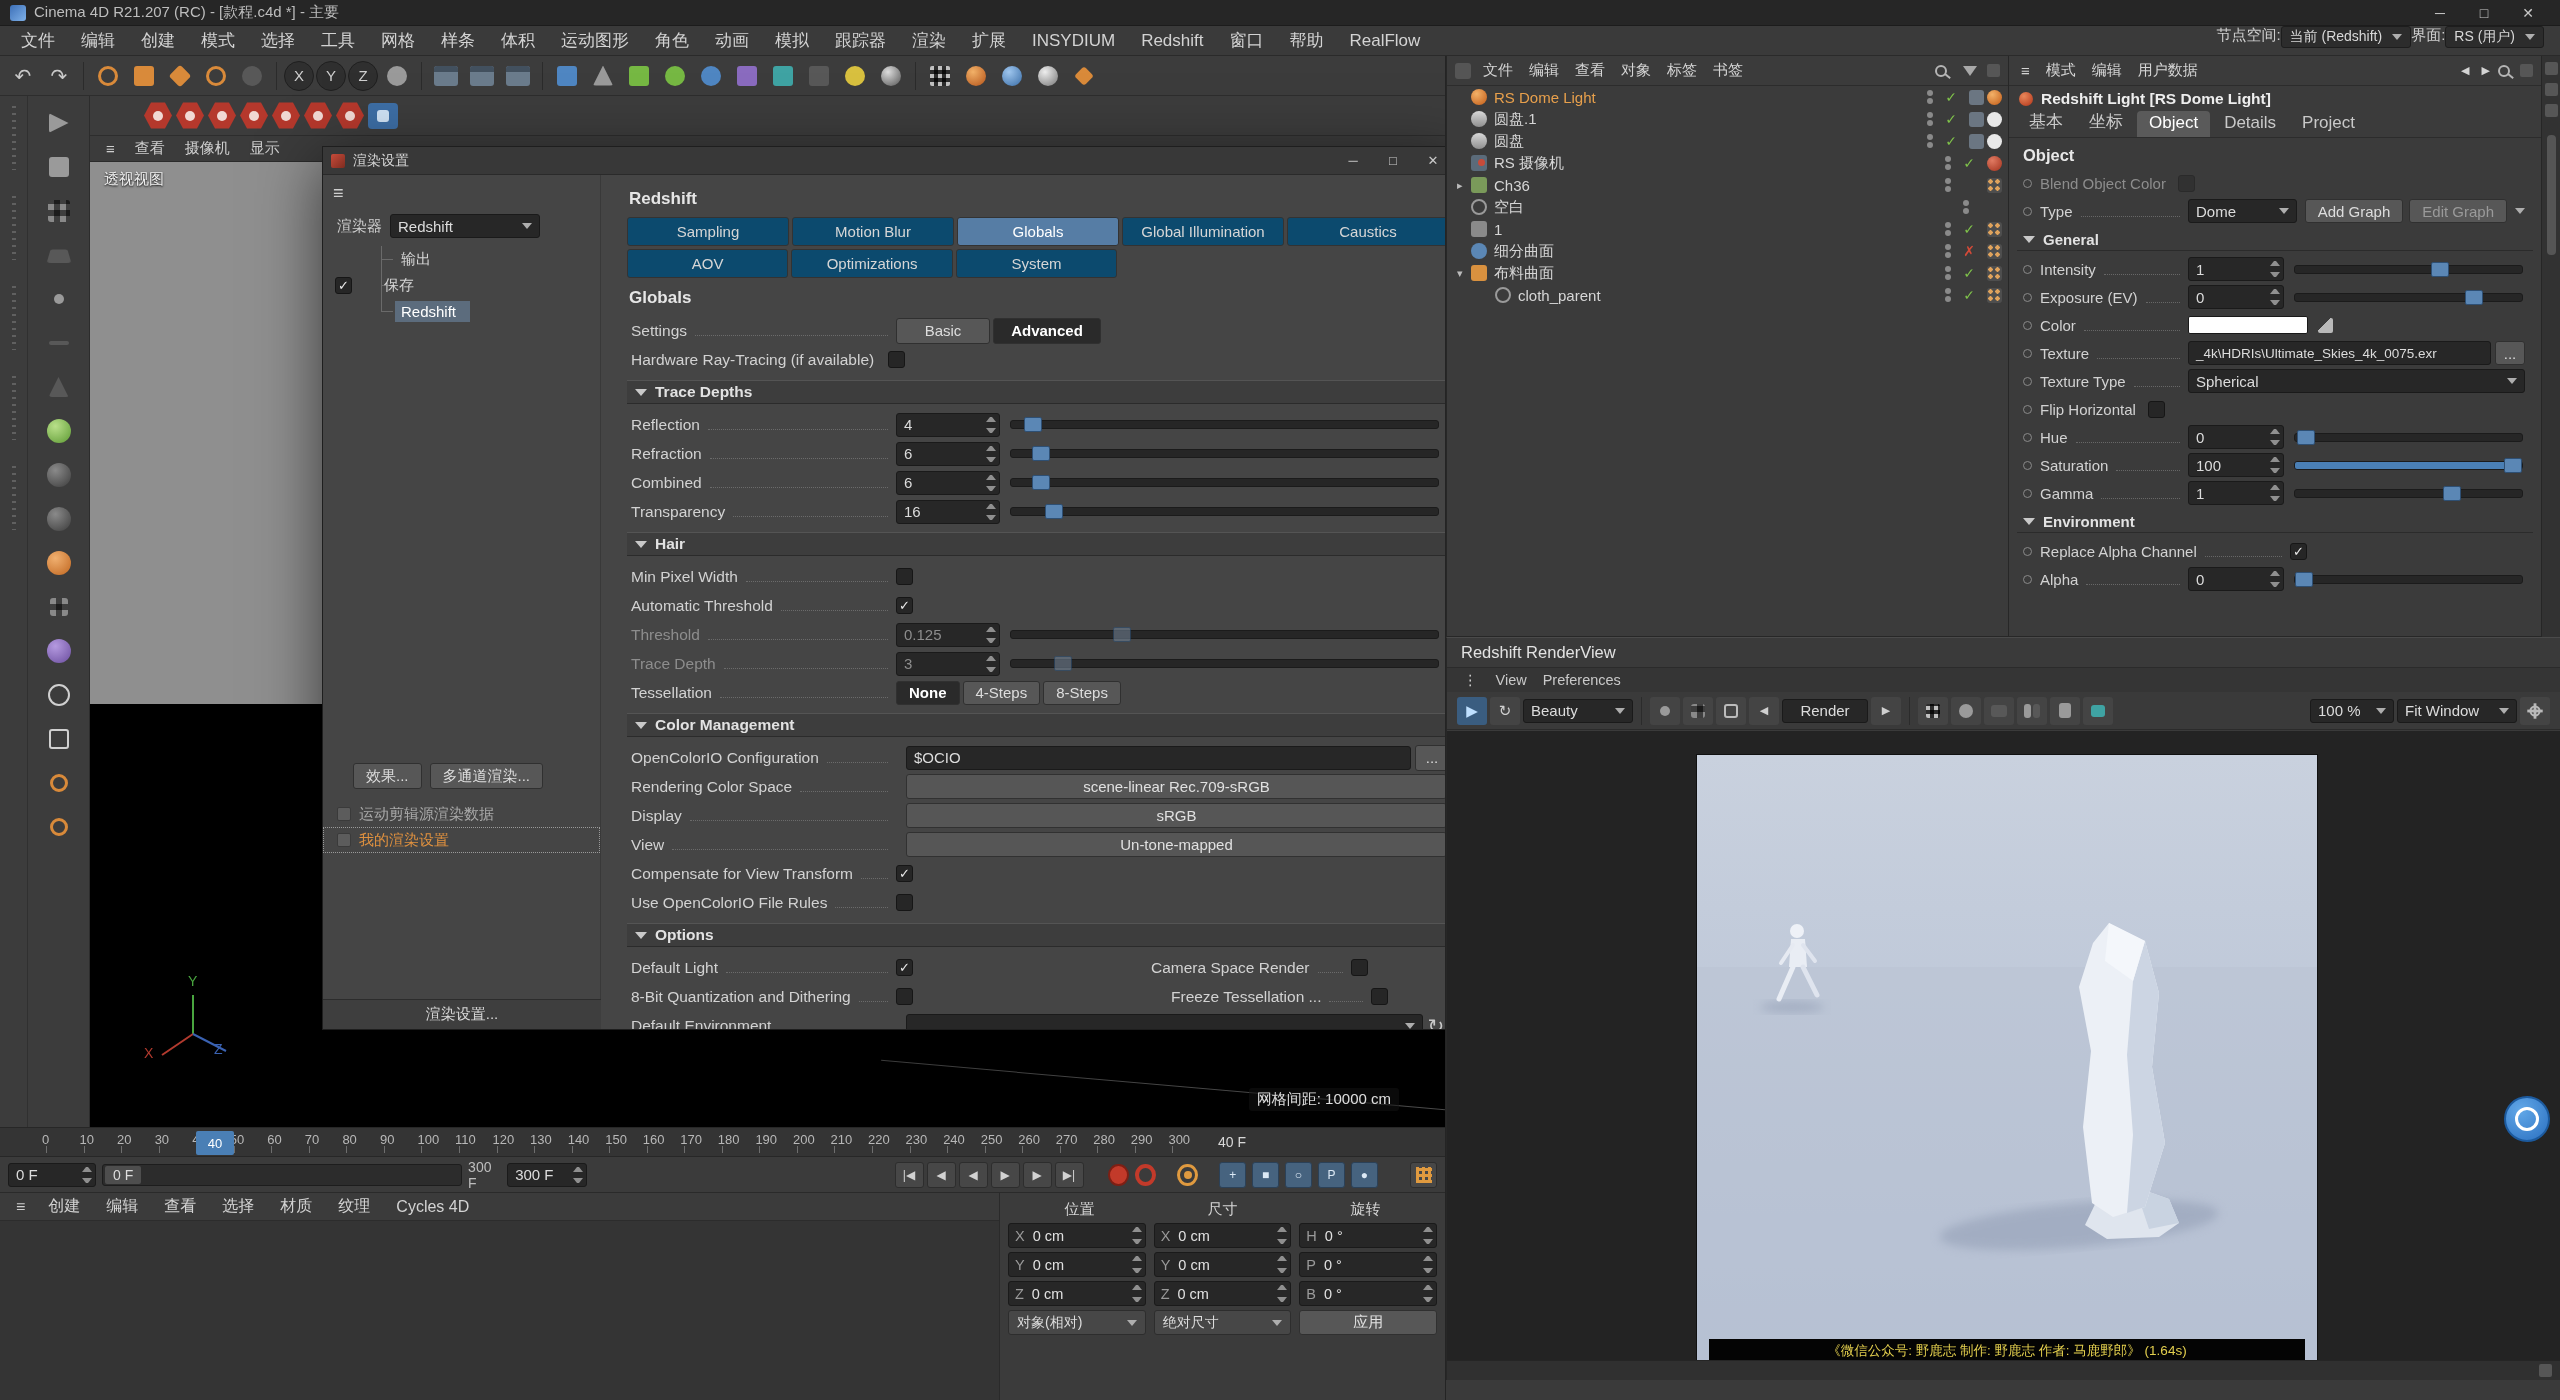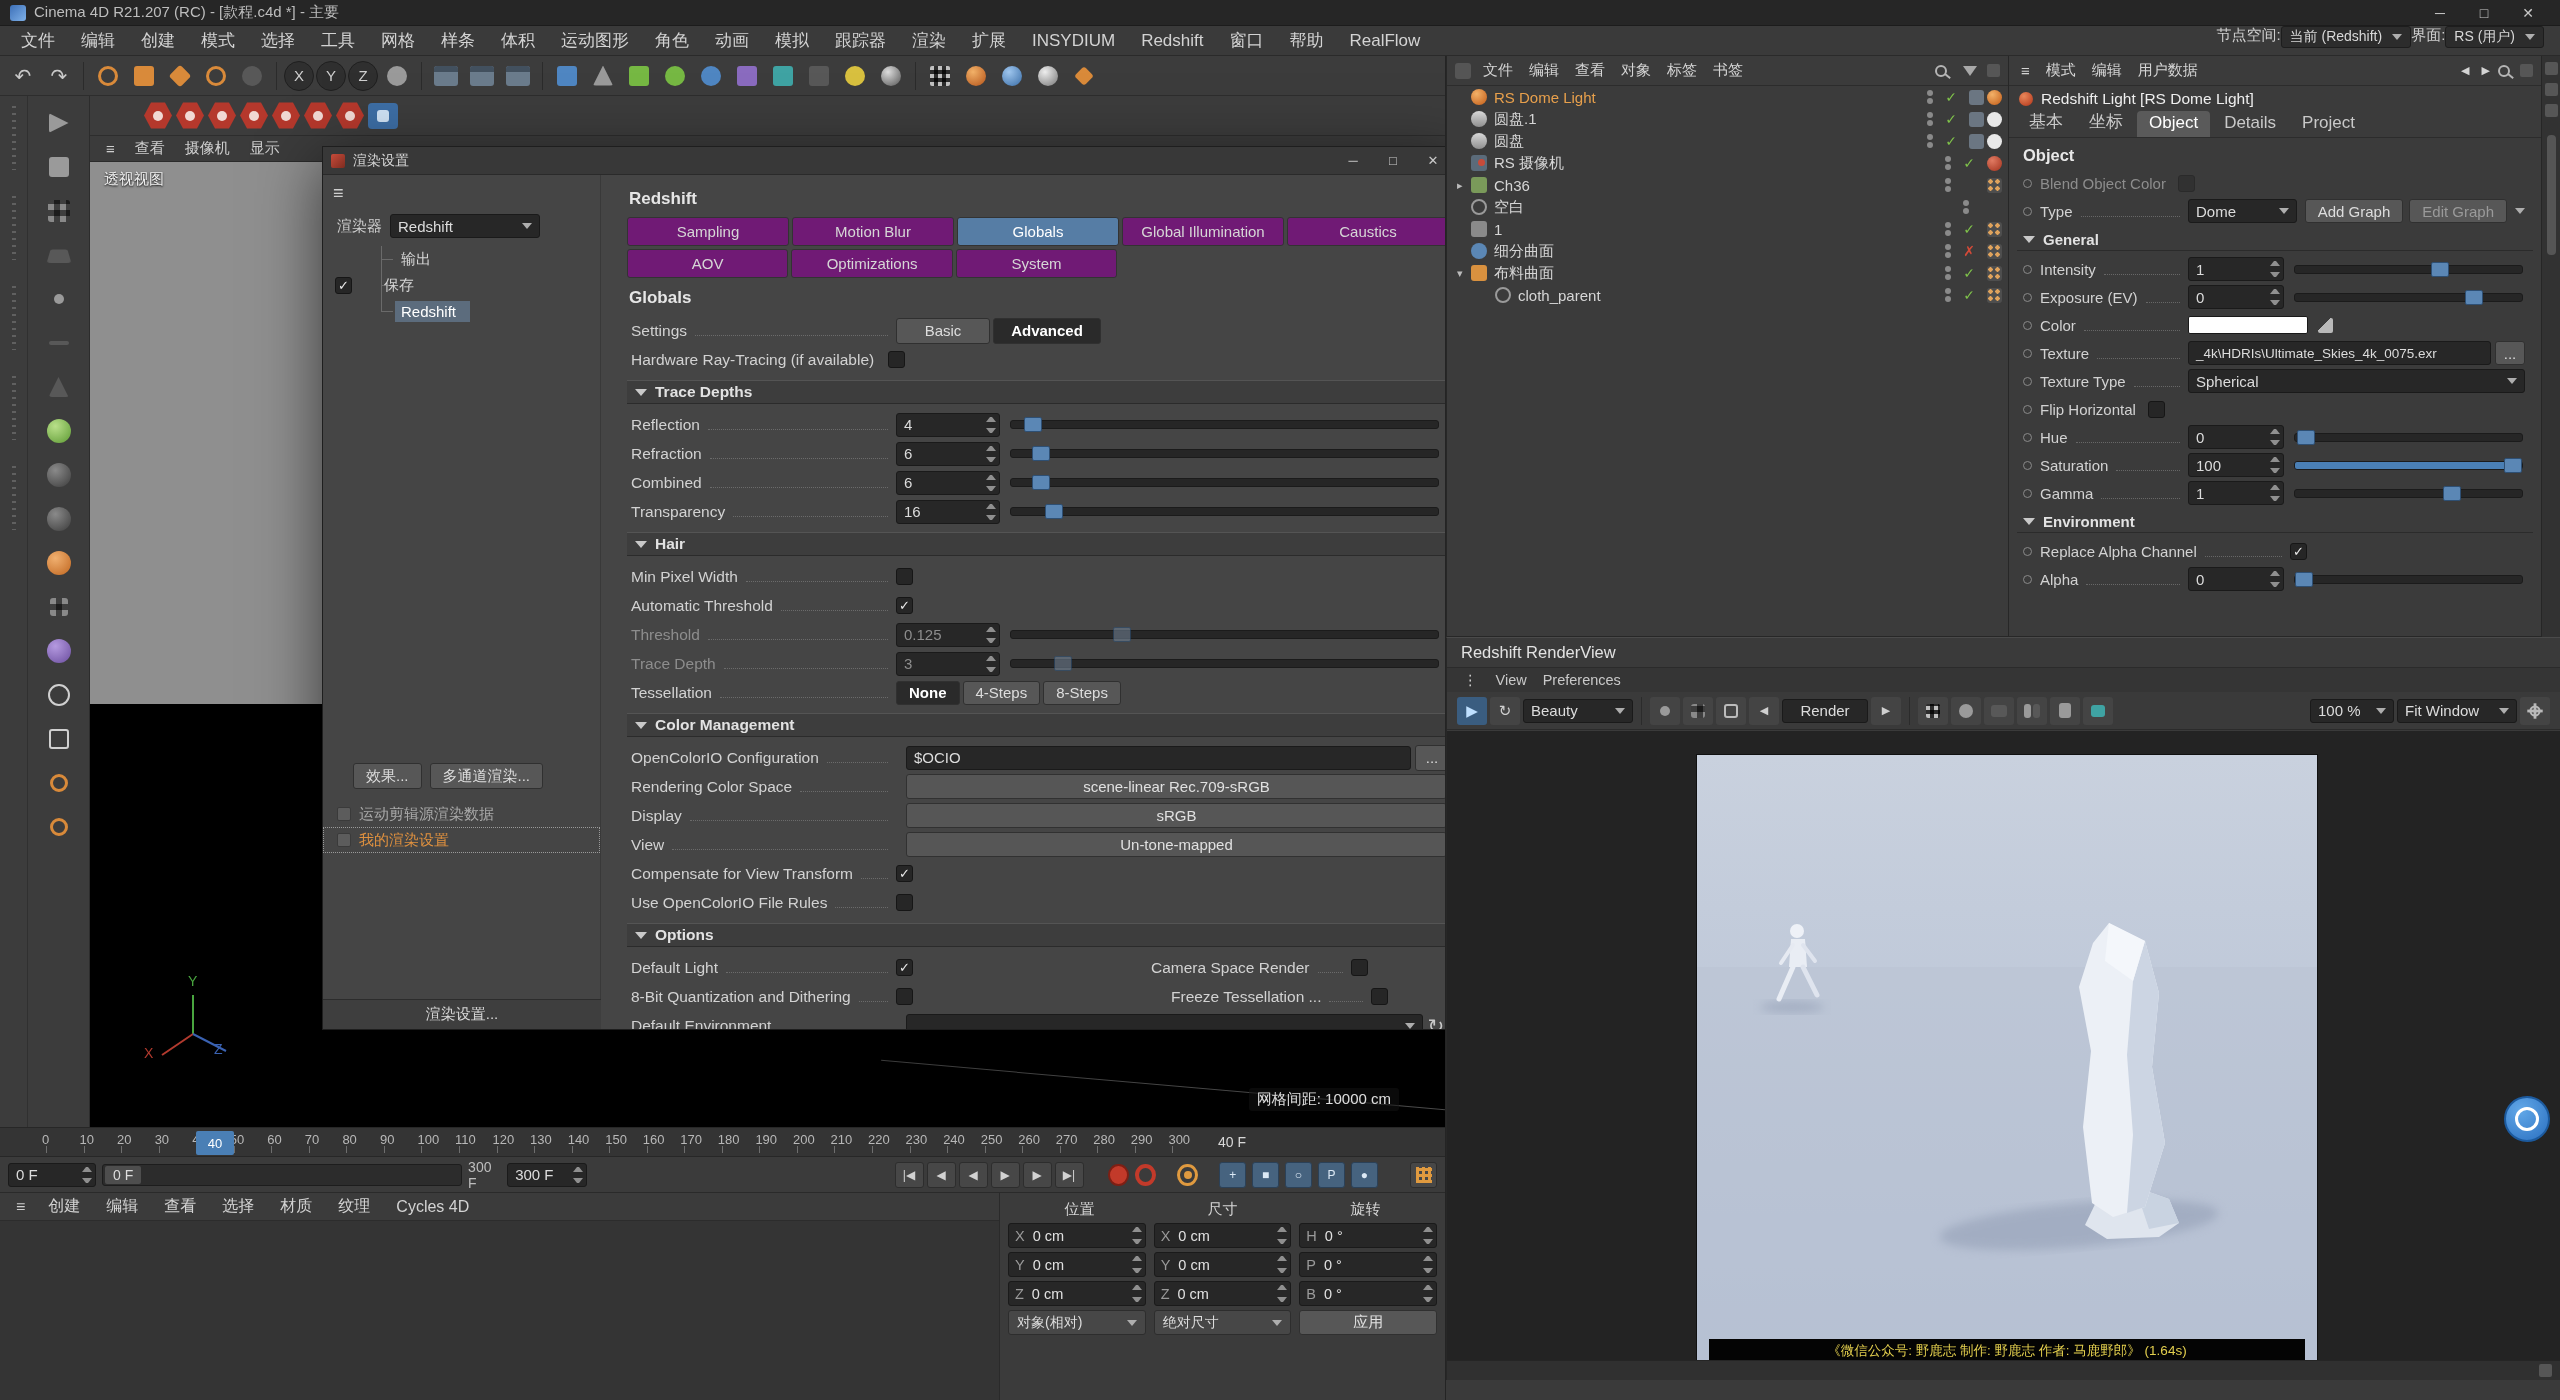--- a/index.html
+++ b/index.html
@@ -104,21 +104,21 @@
        height:26px;display:flex;align-items:center;justify-content:center;padding:0 12px;white-space:nowrap}
   .btn.dark{background:#2a2a2a;color:#fff;font-weight:bold}
   .preset{height:26px;display:flex;align-items:center;gap:8px;padding-left:14px;font-size:15px}
   .preset .mini{width:14px;height:14px;border-radius:2px;background:#5c5c5c;border:1px solid #3a3a3a}
   .preset.sel{color:#e0913f;outline:1px dotted #9a9a9a;outline-offset:-1px}
   #dlg-bottom-btn{position:absolute;left:0;bottom:0;width:278px;height:30px;background:#3e3e3e;border-top:1px solid #2c2c2c;
                   display:flex;align-items:center;justify-content:center;font-size:15px;color:#d8d8d8}
   #dlg-right{position:absolute;left:278px;top:0;right:0;bottom:0;padding:12px 12px 0 26px;overflow:hidden}
   .rs-h1{font-weight:bold;font-size:17px;color:#e6e6e6;margin:2px 0 8px 2px}
   .tabrow{display:flex;gap:3px;margin-bottom:3px}
-  .tab{flex:1;height:29px;background:#701a75;border:1px solid #333;border-radius:3px;display:flex;align-items:center;
+  .tab{flex:1;height:29px;background:#0c4a6e;border:1px solid #333;border-radius:3px;display:flex;align-items:center;
        justify-content:center;font-size:15px;color:#d6d6d6}
   .tab.sel{background:#567da5;color:#fff}
   .tabrow2{display:flex;gap:3px;margin-bottom:10px}
   .tabrow2 .tab{flex:0 0 calc(20% - 3px)}
   .prow{display:flex;align-items:center;height:29px;padding-left:4px}
   .labwrap{display:flex;align-items:baseline;width:265px;flex:0 0 auto}
   .labwrap.w200{width:200px}
   .plab{font-size:15.5px;color:#d2d2d2;white-space:nowrap}
   .plab.dim{color:#8d8d8d}
   .lead{flex:1;border-bottom:1px dotted #8b8b8b;height:12px;margin:0 8px;opacity:.55}
@@ -164,21 +164,21 @@
   .om-check{width:18px;text-align:center;font-size:14px;color:#7fc24a;margin-right:6px}
   .om-check.red{color:#d44a38}
   .om-tag{width:15px;height:15px;border-radius:3px;margin-left:3px;flex:0 0 auto}
   .t-gray{background:#6b7682}.t-orange{border-radius:50%;background:radial-gradient(circle at 35% 30%,#f2b168,#c35c17)}
   .t-red{border-radius:50%;background:radial-gradient(circle at 35% 30%,#e07a62,#a3321d)}
   .t-dots{background:radial-gradient(#e0a35c 2px,transparent 2.4px) 0 0/7px 7px,#4e4e4e}
   .t-white{border-radius:50%;background:#e8e8e8}
 
   
   #am{left:2008px;top:56px;width:533px;height:581px;background:#3b3b3b;border-left:1px solid #272727;border-bottom:1px solid #272727;overflow:hidden}
-  #am-title{height:26px;display:flex;align-items:center;gap:8px;padding:0 10px;font-size:15.5px;font-weight:normal;color:#eee}
+  #am-title{height:26px;display:flex;align-items:center;gap:8px;padding:0 10px;font-size:15.5px;font-weight:bold;color:#eee}
   .am-ticon{width:14px;height:14px;border-radius:50%;background:radial-gradient(circle at 35% 30%,#e8875a,#b23318)}
   #am-tabs{height:26px;display:flex;align-items:flex-end;gap:2px;padding:0 8px;border-bottom:1px solid #2c2c2c;font-size:17px}
   .am-tab{padding:2px 12px 4px;border-radius:4px 4px 0 0;color:#c9c9c9}
   .am-tab.sel{background:#5a5a5a;color:#fff}
   .am-h1{font-weight:bold;font-size:16.5px;color:#e8e8e8;margin:8px 0 4px 14px}
   .arow{display:flex;align-items:center;height:28px;padding:0 16px 0 14px}
   .adot{width:9px;height:9px;border-radius:50%;border:1.5px solid #8a8a8a;margin-right:8px;flex:0 0 auto}
   .alab{font-size:15px;color:#d2d2d2;white-space:nowrap}
   .alab.dim{color:#8d8d8d}
   .alw{display:flex;align-items:baseline;width:148px;flex:0 0 auto}

